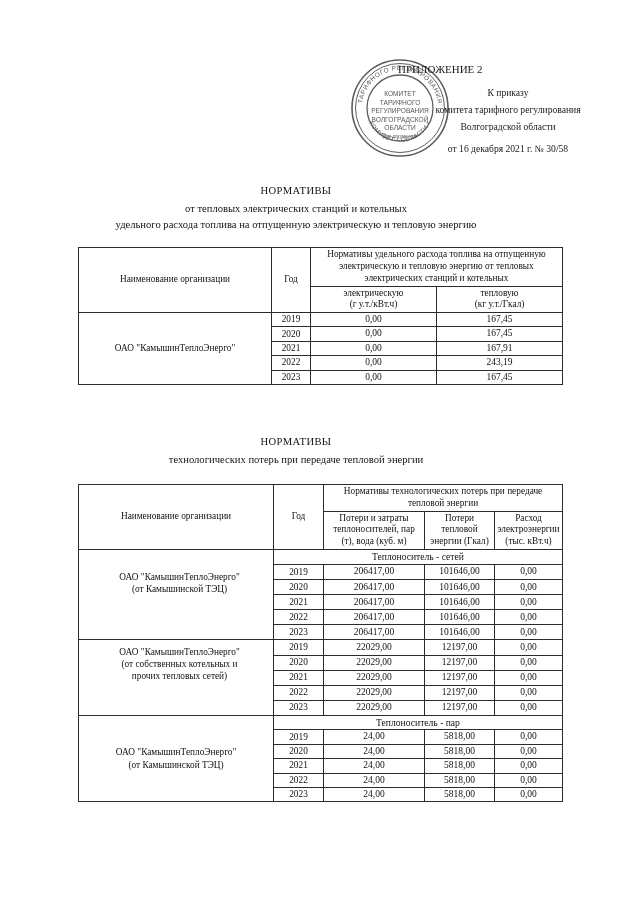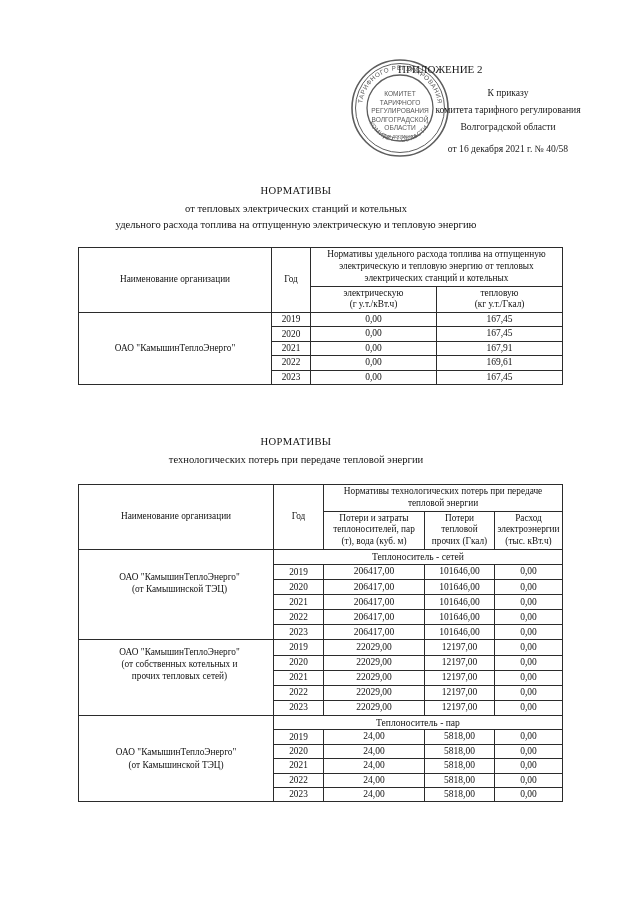--- a/index.html
+++ b/index.html
@@ -127,21 +127,21 @@
       <text x="52" y="82" font-size="4.6">Для документов</text>
     </g>
   </svg>
 
   <div class="doc-header">
     <div class="appendix-title">ПРИЛОЖЕНИЕ 2</div>
     <div class="hline">К приказу</div>
     <div class="hline">комитета тарифного регулирования</div>
     <div class="hline">Волгоградской области</div>
     <div class="spacer"></div>
-    <div class="hline">от 16 декабря 2021 г. № 40/58</div>
+    <div class="hline">от 16 декабря 2021 г. № 30/58</div>
   </div>
 
   <div class="section-heading" id="heading-1">
     <div class="h-title">НОРМАТИВЫ</div>
     <div>от тепловых электрических станций и котельных</div>
     <div>удельного расхода топлива на отпущенную электрическую и тепловую энергию</div>
   </div>
 
   <table class="doc-table" id="table-1">
     <colgroup>
@@ -179,21 +179,21 @@
         <td class="num">167,45</td>
       </tr>
       <tr>
         <td class="year">2021</td>
         <td class="num">0,00</td>
         <td class="num">167,91</td>
       </tr>
       <tr>
         <td class="year">2022</td>
         <td class="num">0,00</td>
-        <td class="num">169,61</td>
+        <td class="num">243,19</td>
       </tr>
       <tr>
         <td class="year">2023</td>
         <td class="num">0,00</td>
         <td class="num">167,45</td>
       </tr>
     </tbody>
   </table>
 
   <div class="section-heading" id="heading-2">
@@ -210,21 +210,21 @@
         <col style="width:68px">
     </colgroup>
     <tbody>
       <tr>
         <td class="org" rowspan="2">Наименование организации</td>
         <td rowspan="2">Год</td>
         <td class="hdr-group" colspan="3">Нормативы технологических потерь при передаче тепловой энергии</td>
       </tr>
       <tr>
         <td class="hdr-sub">Потери и затраты теплоносителей, пар (т), вода (куб. м)</td>
-        <td class="hdr-sub">Потери тепловой прочих (Гкал)</td>
+        <td class="hdr-sub">Потери тепловой энергии (Гкал)</td>
         <td class="hdr-sub">Расход электроэнергии (тыс. кВт.ч)</td>
       </tr>
 
       <tr>
         <td rowspan="11" class="org-left" style="vertical-align:top;padding:0;border:1px solid #2b2b2b">
           <div style="height:15px"></div>
           <div style="height:75px;padding:6px 0 0 7px;box-sizing:border-box;border-bottom:1px solid #2b2b2b">
             <div>ОАО "КамышинТеплоЭнерго"</div>
             <div>(от Камышинской ТЭЦ)</div>
           </div>

